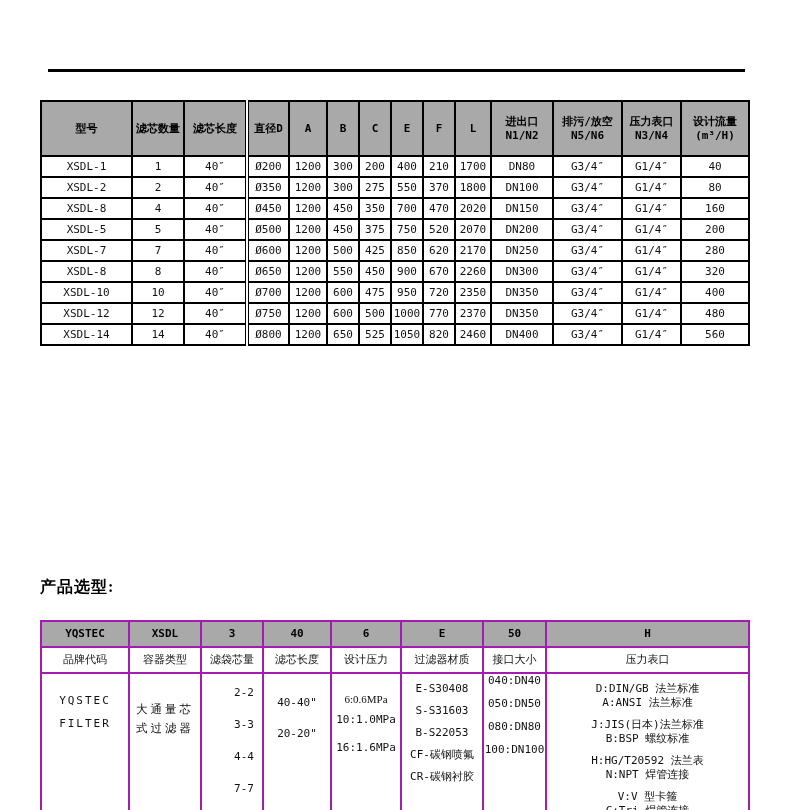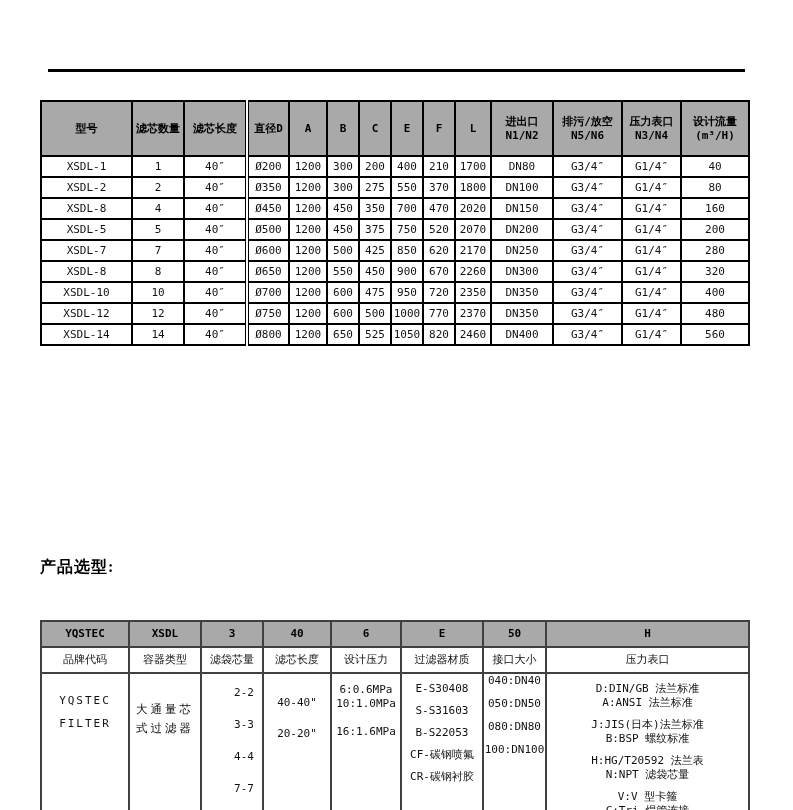--- a/index.html
+++ b/index.html
@@ -18,43 +18,43 @@
     border:2px solid #000000;text-align:center;vertical-align:middle;
     padding:0;overflow:hidden;font-size:11px;line-height:14px;white-space:nowrap;
   }
   .t1 thead th{background:#a9a9a9;font-weight:bold;font-size:11px;height:53px;color:#000;}
   .t1 tbody tr{height:21px;}
   .t1 th:nth-child(4),.t1 td:nth-child(4){border-left:4px double #000000;}
   .hdr-line{display:block;}
 
   
   .sec-title{
-    position:absolute;left:40px;top:557px;font-size:16px;font-weight:bold;color:#000;
+    position:absolute;left:40px;top:577px;font-size:16px;font-weight:bold;color:#000;
     letter-spacing:1px;
     font-family:Liberation Serif, serif;
   }
 
   
   .t2{position:absolute;left:40px;top:620px;width:708px;}
   .t2 td{
-    border:2px solid #404040;text-align:center;vertical-align:middle;
+    border:2px solid #a21caf;text-align:center;vertical-align:middle;
     padding:0;font-size:11px;line-height:14px;color:#111;
   }
   .t2 tr.codes td{background:#a9a9a9;font-weight:bold;height:24px;color:#000;}
   .t2 tr.labels td{height:24px;font-size:11px;}
   .t2 tr.body td{height:128px;vertical-align:top;}
 
   .stack{display:flex;flex-direction:column;align-items:center;}
   .stack.brand{padding-top:20px;gap:9px;letter-spacing:2px;}
   .stack.type{padding-top:28px;gap:5px;letter-spacing:3px;font-size:11.5px;}
   .stack.counts{padding-top:12px;gap:18px;margin-left:24px;}
   .stack.lens{padding-top:22px;gap:17px;}
   .stack.press{padding-top:8px;}
-  .stack.press .item:nth-child(1){margin-top:1px;}
-  .stack.press .item:nth-child(2){}
+  .stack.press .item:nth-child(1){margin-top:10px;font-family:Liberation Serif, serif;}
+  .stack.press .item:nth-child(2){margin-top:7px;}
   .stack.press .item:nth-child(3){margin-top:14px;}
   .stack.mats{padding-top:8px;gap:8px;}
   .stack.ports{gap:9px;align-items:center;}
 
   .forms{padding:8px 10px 0 10px;display:flex;flex-direction:column;gap:8px;}
   .form-pair{display:flex;justify-content:space-between;flex-direction:column;}
   .form-pair span{white-space:nowrap;}
   .form-footer{text-align:right;margin-top:0;}
 </style>
 </head>
@@ -369,21 +369,21 @@
               <div class="form-pair">
                 <span>D:DIN/GB 法兰标准</span>
                 <span>A:ANSI 法兰标准</span>
               </div>
               <div class="form-pair">
                 <span>J:JIS(日本)法兰标准</span>
                 <span>B:BSP 螺纹标准</span>
               </div>
               <div class="form-pair">
                 <span>H:HG/T20592 法兰表</span>
-                <span>N:NPT 滤袋芯量</span>
+                <span>N:NPT 焊管连接</span>
               </div>
               <div class="form-pair">
                 <span>V:V 型卡箍</span>
                 <span>C:Tri 焊管连接</span>
               </div>
               <div class="form-footer">S:卫生级螺纹标准</div>
             </div>
           </td>
         </tr>
     </tbody>

